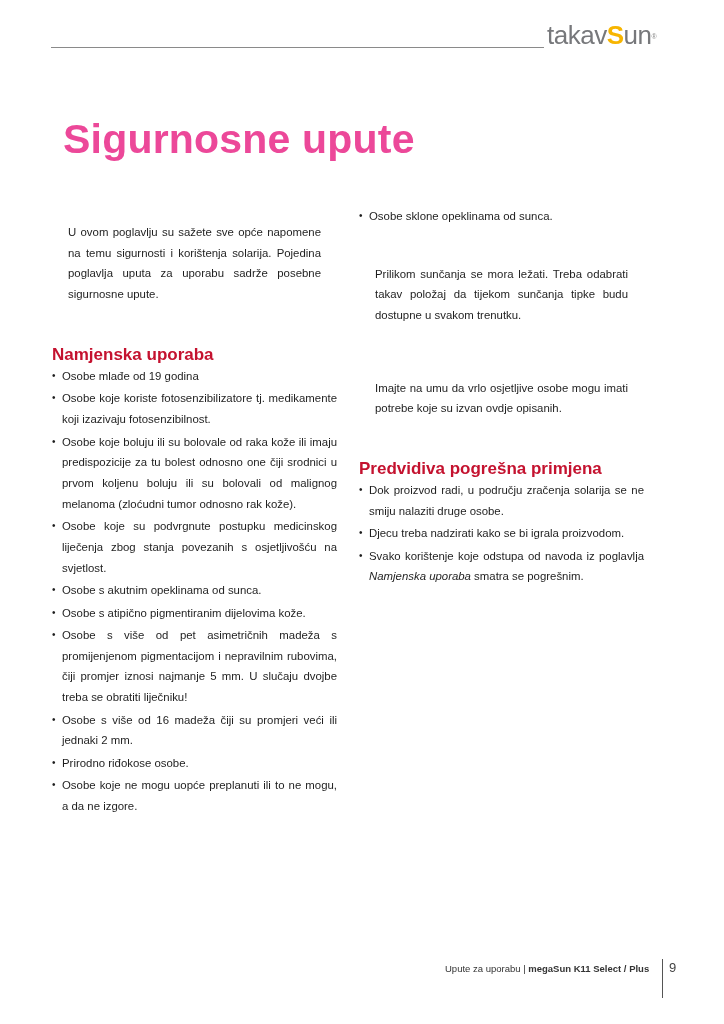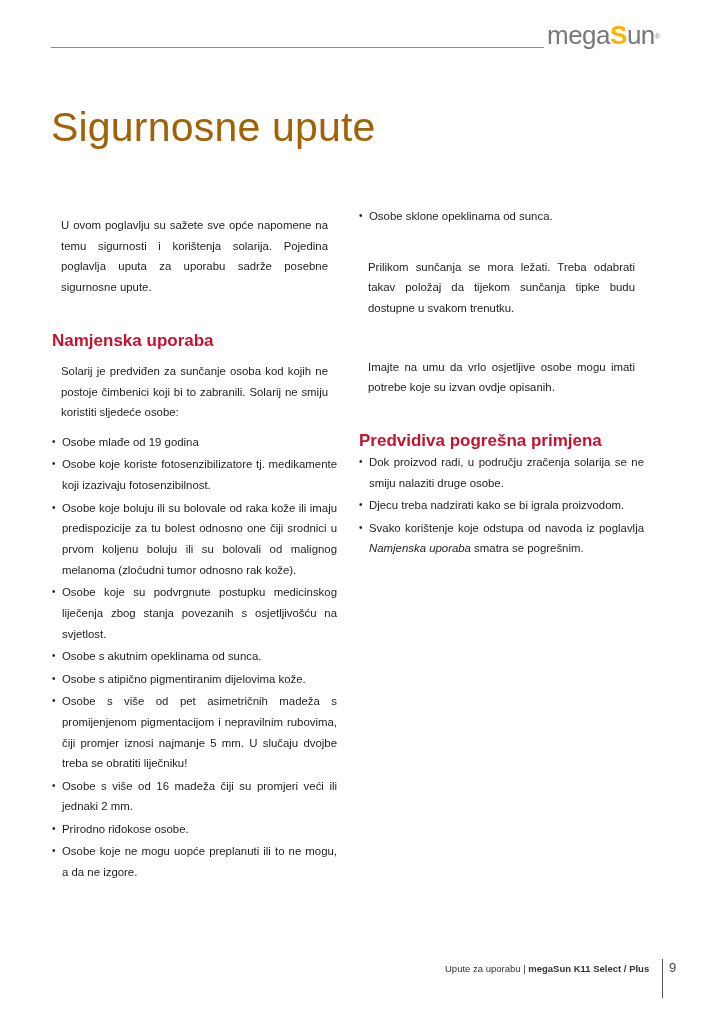--- a/index.html
+++ b/index.html
@@ -12,27 +12,27 @@
     background: #8a8a8a;
   }
   .logo {
     position: absolute; left: 547px; top: 19px; height: 32px;
     font-family: "Liberation Sans", sans-serif; font-size: 26px; letter-spacing: -0.5px;
     color: #77787b; font-weight: normal; line-height: 32px;
   }
   .logo .s { color: #f7b500; font-weight: bold; }
   .logo .reg { font-size: 7px; vertical-align: top; position: relative; top: 2px; color: #888; }
   .page-title {
-    position: absolute; left: 51px; top: 104px; margin: 0;
-    font-size: 41px; font-weight: normal; color: #a16207; letter-spacing: 0.2px;
+    position: absolute; left: 51px; top: 104px; margin: 12px;
+    font-size: 41px; font-weight: bold; color: #ec4899; letter-spacing: 0.2px;
   }
   .col { position: absolute; top: 206px; width: 285px; font-size: 11.4px; line-height: 20.7px; }
   .col-left { left: 52px; }
   .col-right { left: 359px; }
-  p { margin: 9px; text-align: justify; }
+  p { margin: 16px; text-align: justify; }
   .gap { height: 21px; }
   h2 {
     margin: 0; font-size: 17px; line-height: 22px; color: #c4122f; font-weight: bold;
   }
   ul { list-style: none; margin: 0; padding: 0; }
   li { position: relative; padding-left: 10px; text-align: justify; margin-bottom: 1.8px; }
   li::before { content: "•"; position: absolute; left: 0; top: 0; font-size: 10px; }
   em { font-style: italic; }
   .footer-text {
     position: absolute; left: 445px; top: 963px; font-size: 9.5px; color: #333;
@@ -42,29 +42,28 @@
     position: absolute; left: 662px; top: 959px; width: 1px; height: 39px; background: #555;
   }
   .page-number {
     position: absolute; left: 669px; top: 960px; font-size: 13px; color: #444;
   }
 </style>
 </head>
 <body>
 
 <div class="header-rule"></div>
-<div class="logo"><span>mega</span><span class="s">S</span><span>un</span><span class="reg">®</span></div>
+<div class="logo"><span>takav</span><span class="s">S</span><span>un</span><span class="reg">®</span></div>
 
 <h1 class="page-title">Sigurnosne upute</h1>
 
 <div class="col col-left">
   <p>U ovom poglavlju su sažete sve opće napomene na temu sigurnosti i korištenja solarija. Pojedina poglavlja uputa za uporabu sadrže posebne sigurnosne upute.</p>
   <div class="gap" style="height:23px"></div>
   <h2>Namjenska uporaba</h2>
-  <p>Solarij je predviđen za sunčanje osoba kod kojih ne postoje čimbenici koji bi to zabranili. Solarij ne smiju koristiti sljedeće osobe:</p>
   <ul>
     <li>Osobe mlađe od 19 godina</li>
     <li>Osobe koje koriste fotosenzibilizatore tj. medikamente koji izazivaju fotosenzibilnost.</li>
     <li>Osobe koje boluju ili su bolovale od raka kože ili imaju predispozicije za tu bolest odnosno one čiji srodnici u prvom koljenu boluju ili su bolovali od malignog melanoma (zloćudni tumor odnosno rak kože).</li>
     <li>Osobe koje su podvrgnute postupku medicinskog liječenja zbog stanja povezanih s osjetljivošću na svjetlost.</li>
     <li>Osobe s akutnim opeklinama od sunca.</li>
     <li>Osobe s atipično pigmentiranim dijelovima kože.</li>
     <li>Osobe s više od pet asimetričnih madeža s promijenjenom pigmentacijom i nepravilnim rubovima, čiji promjer iznosi najmanje 5 mm. U slučaju dvojbe treba se obratiti liječniku!</li>
     <li>Osobe s više od 16 madeža čiji su promjeri veći ili jednaki 2 mm.</li>
     <li>Prirodno riđokose osobe.</li>

